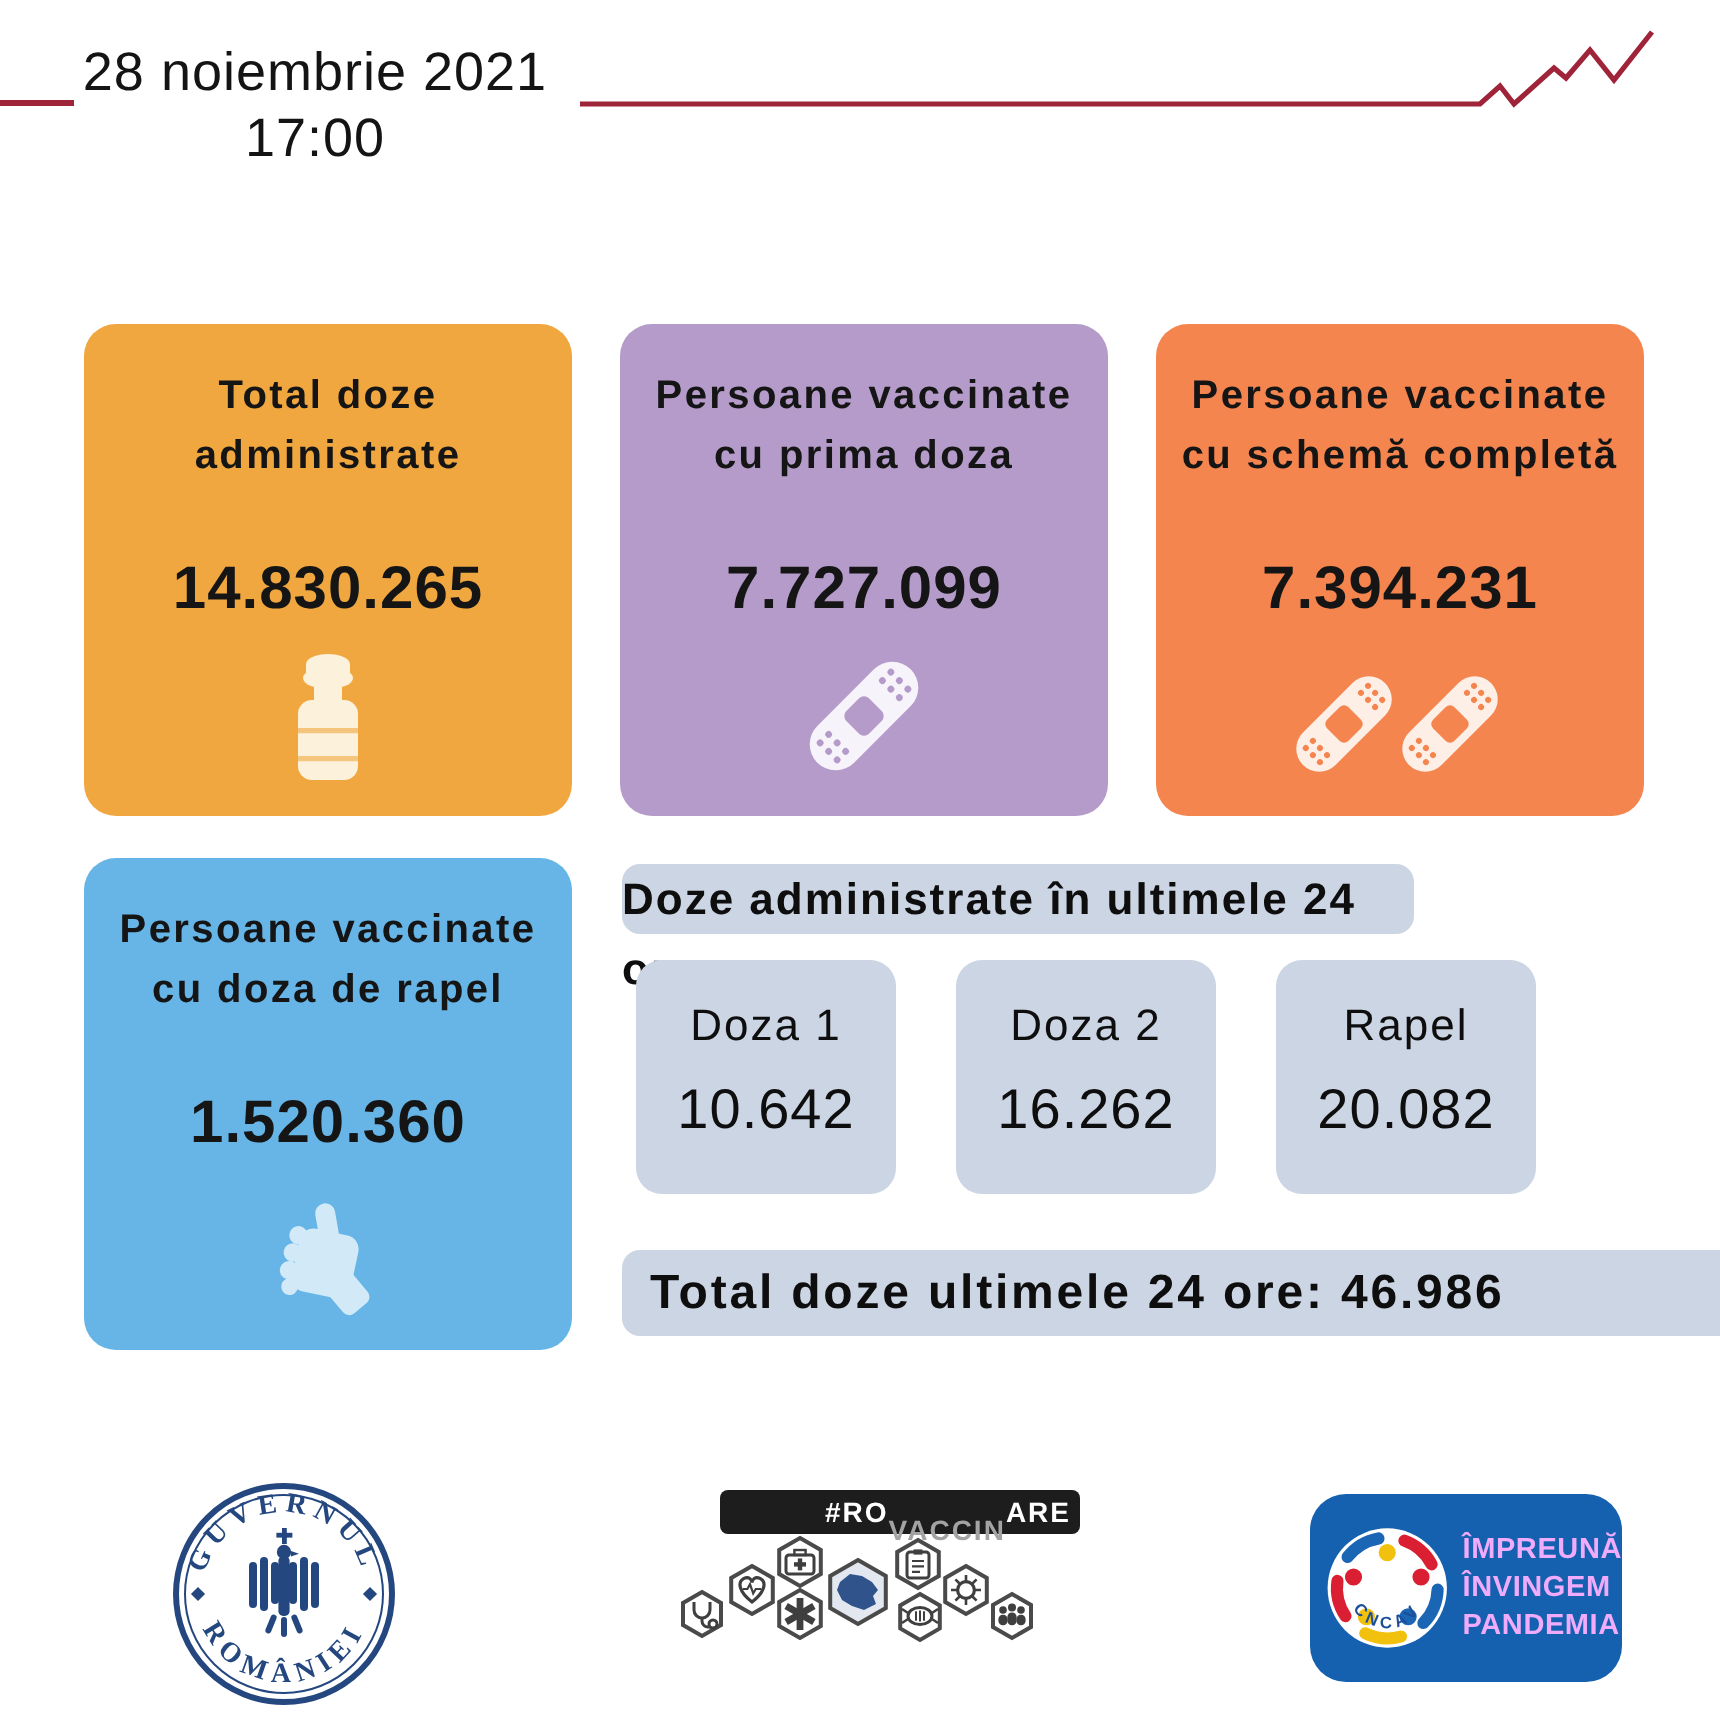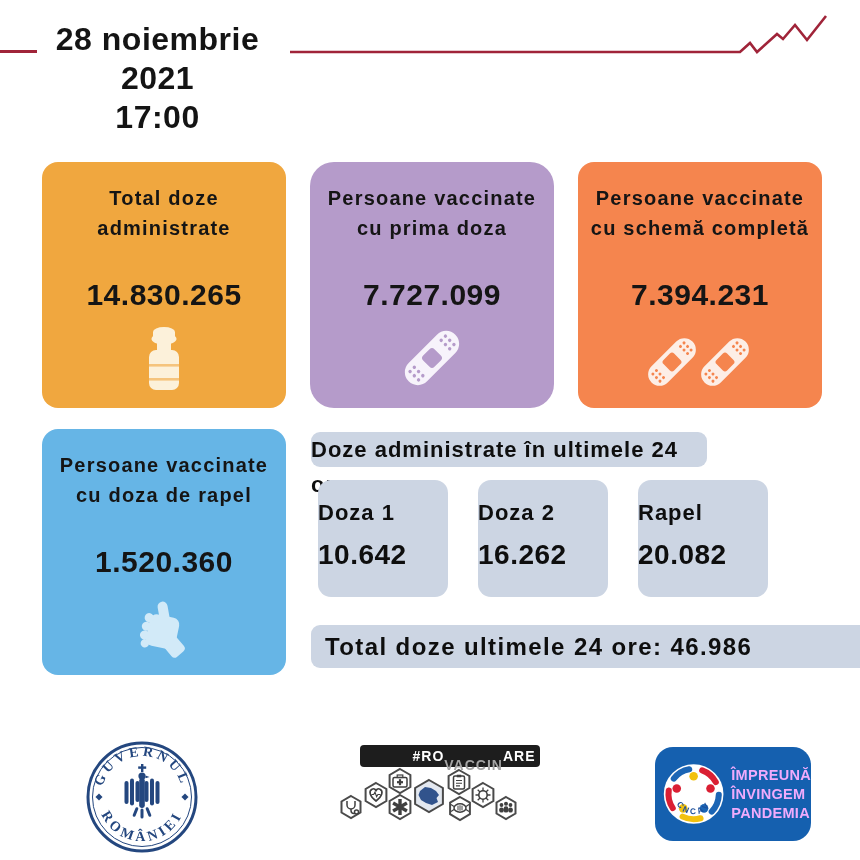--- a/index.html
+++ b/index.html
@@ -2,42 +2,42 @@
 <html><head>
 <meta charset="utf-8">
 <style>
   html,body{margin:0;padding:0;background:#fff;}
   .canvas{position:relative;width:860px;height:860px;background:#ffffff;
           font-family:"Liberation Sans",sans-serif;overflow:hidden;color:#151515;}
 
   
   .red-dash{position:absolute;left:0;top:50px;width:37px;height:3px;background:#a02439;}
   .date-block{position:absolute;left:40px;top:20px;width:235px;text-align:center;
-              font-weight:bold;font-size:32px;line-height:1.22;letter-spacing:.5px;color:#141414;}
+              font-weight:normal;font-size:27px;line-height:1.22;letter-spacing:.5px;color:#141414;}
   .trend-svg{position:absolute;left:285px;top:8px;}
 
   
   .card{position:absolute;width:244px;height:246px;border-radius:16px;
         display:flex;flex-direction:column;align-items:center;}
   .card-total{left:42px;top:162px;background:#f0a73f;}
-  .card-first{left:310px;top:162px;background:#b59bca;border-radius:24px;}
+  .card-first{left:310px;top:162px;background:#b59bca;}
   .card-complete{left:578px;top:162px;background:#f5854e;}
   .card-booster{left:42px;top:429px;background:#66b5e6;}
   .card-title{margin-top:21px;font-size:20px;font-weight:bold;letter-spacing:1.2px;
               line-height:1.5;text-align:center;width:226px;}
   .card-value{position:absolute;top:116px;width:100%;text-align:center;
               font-size:30px;font-weight:bold;letter-spacing:.5px;}
   .card-icon{position:absolute;bottom:12px;left:50%;transform:translateX(-50%);}
 
   
   .sec-bar{position:absolute;background:#ccd5e3;border-radius:9px;font-weight:bold;color:#0e0e0e;}
   .header-bar{left:311px;top:432px;width:396px;height:35px;font-size:22px;letter-spacing:1px;
               text-align:left;line-height:35px;}
   .mini-card{position:absolute;top:480px;width:130px;height:117px;background:#ccd5e3;
-             border-radius:13px;font-weight:bold;color:#0e0e0e;}
+             border-radius:13px;text-align:center;font-weight:normal;color:#0e0e0e;}
   .mini-1{left:318px;} .mini-2{left:478px;} .mini-3{left:638px;}
   .mini-label{margin-top:20px;font-size:22px;letter-spacing:1px;}
   .mini-value{margin-top:13px;font-size:28px;letter-spacing:.5px;}
   .total-bar{left:311px;top:625px;width:559px;height:43px;font-size:24px;letter-spacing:1.4px;
              line-height:43px;padding-left:14px;box-sizing:border-box;}
 
   
   .gov-svg{position:absolute;left:85px;top:740px;}
   .rovacc-tag{position:absolute;left:360px;top:745px;width:132px;height:22px;background:#1d1d1d;
               border-radius:4px;color:#fff;font-weight:bold;font-size:14px;letter-spacing:1px;

